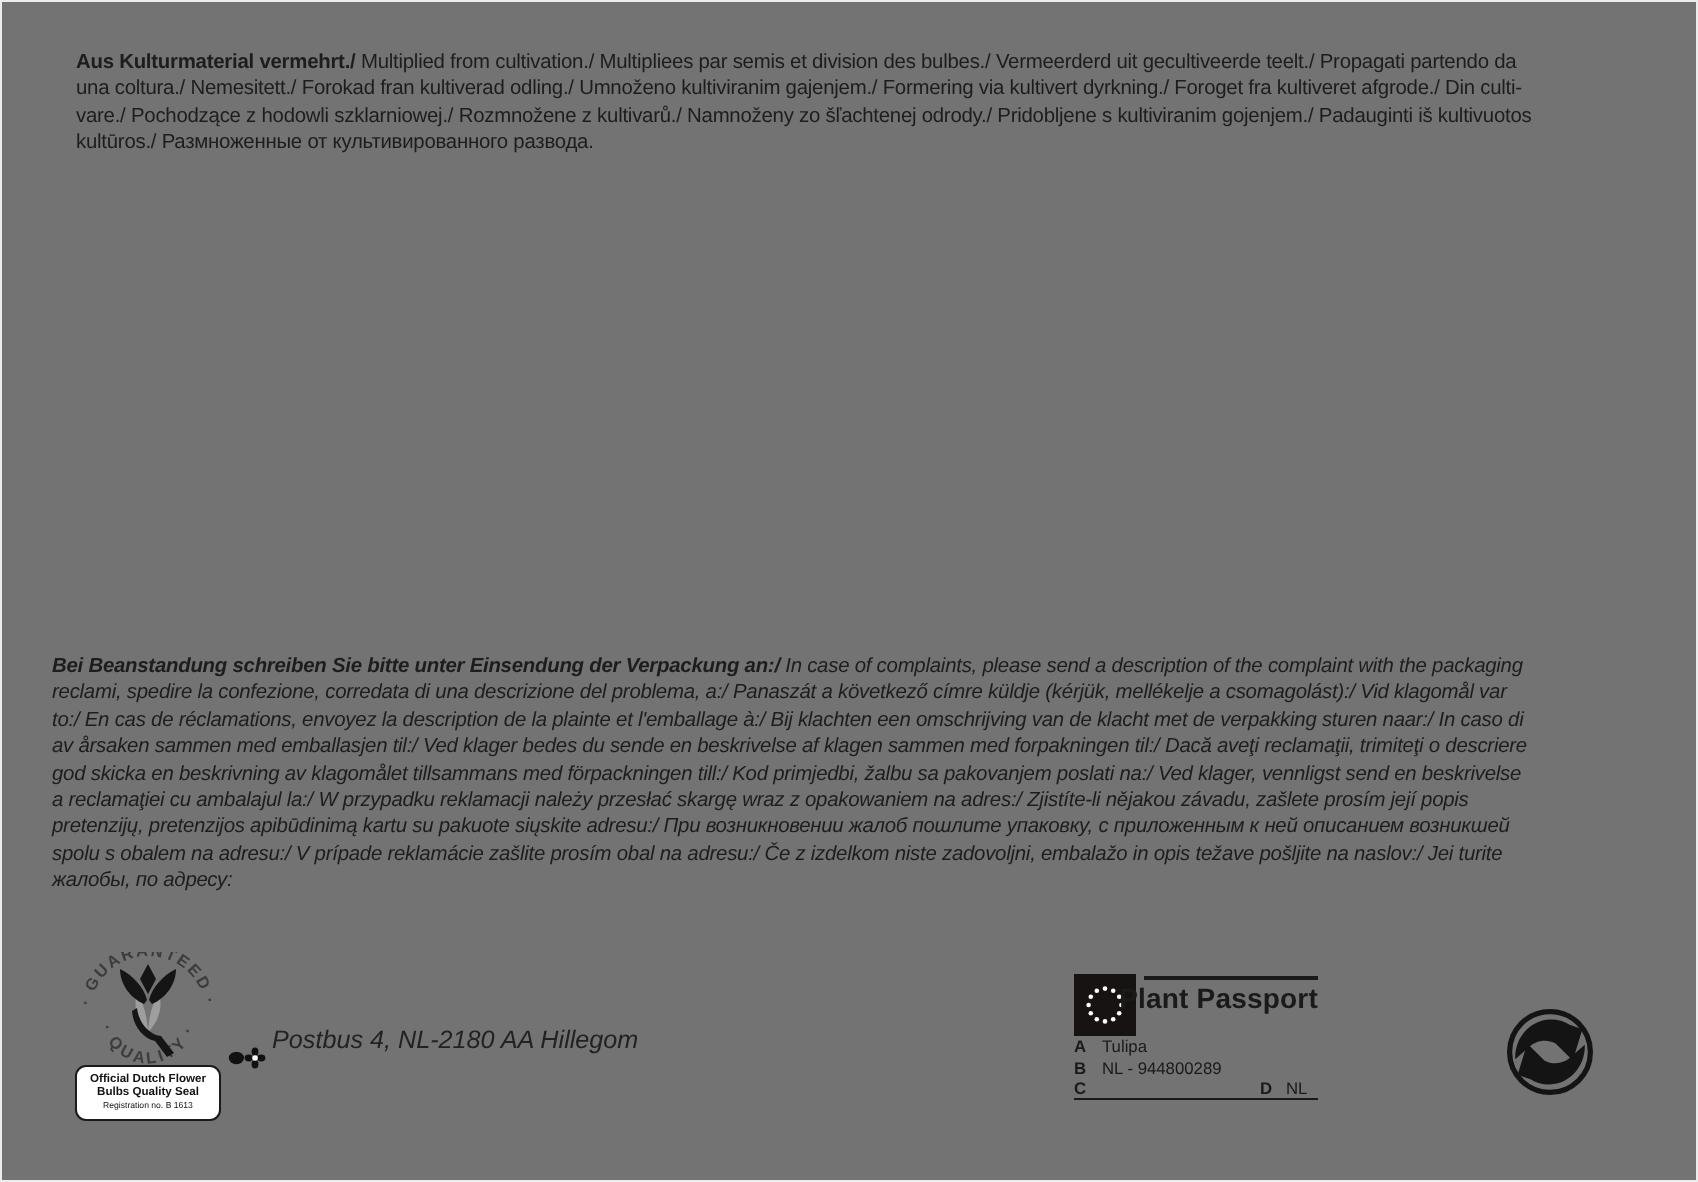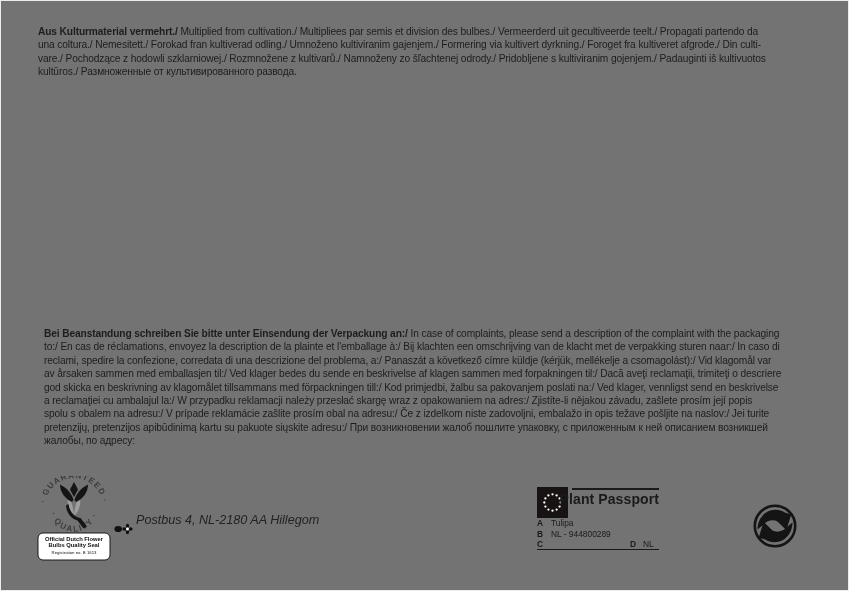--- a/index.html
+++ b/index.html
@@ -5,21 +5,21 @@
   html,body{margin:0;padding:0;}
   body{
     width:849px;height:591px;position:relative;background:#ffffff;
     font-family:"Liberation Sans",sans-serif;color:#1d1d1d;overflow:hidden;
   }
   .page{position:absolute;inset:0;background:#737373;box-shadow:inset 0 0 0 1px #ececec;}
   .para{position:absolute;font-size:10.2px;line-height:13.4px;letter-spacing:-0.12px;color:#1d1d1d;}
   .para .tline{white-space:nowrap;}
   .para b{font-weight:bold;}
   #para-top{left:38px;top:25px;width:795px;}
-  #para-complaints{left:44px;top:327px;width:795px;}
+  #para-complaints{left:26px;top:327px;width:795px;font-style:italic;}
 
   
   .seal{position:absolute;left:32px;top:476px;width:84px;height:86px;}
 
   
   .address{position:absolute;left:114px;top:512px;}
   .address .addr-icon{position:absolute;left:0;top:11px;}
   .addr-text{position:absolute;left:22px;top:0;font-style:italic;font-size:12.6px;line-height:16.4px;color:#222;white-space:nowrap;}
 
   
@@ -44,27 +44,27 @@
 
   <div class="para" id="para-top">
       <div class="tline"><b>Aus Kulturmaterial vermehrt./</b> Multiplied from cultivation./ Multipliees par semis et division des bulbes./ Vermeerderd uit gecultiveerde teelt./ Propagati partendo da</div>
       <div class="tline">una coltura./ Nemesitett./ Forokad fran kultiverad odling./ Umnoženo kultiviranim gajenjem./ Formering via kultivert dyrkning./ Foroget fra kultiveret afgrode./ Din culti-</div>
       <div class="tline">vare./ Pochodzące z hodowli szklarniowej./ Rozmnožene z kultivarů./ Namnoženy zo šľachtenej odrody./ Pridobljene s kultiviranim gojenjem./ Padauginti iš kultivuotos</div>
       <div class="tline">kultūros./ Размноженные от культивированного развода.</div>
     </div>
 
   <div class="para" id="para-complaints">
       <div class="tline"><b>Bei Beanstandung schreiben Sie bitte unter Einsendung der Verpackung an:/</b> In case of complaints, please send a description of the complaint with the packaging</div>
+      <div class="tline">reclami, spedire la confezione, corredata di una descrizione del problema, a:/ Panaszát a következő címre küldje (kérjük, mellékelje a csomagolást):/ Vid klagomål var</div>
       <div class="tline">to:/ En cas de réclamations, envoyez la description de la plainte et l'emballage à:/ Bij klachten een omschrijving van de klacht met de verpakking sturen naar:/ In caso di</div>
-      <div class="tline">reclami, spedire la confezione, corredata di una descrizione del problema, a:/ Panaszát a következő címre küldje (kérjük, mellékelje a csomagolást):/ Vid klagomål var</div>
       <div class="tline">av årsaken sammen med emballasjen til:/ Ved klager bedes du sende en beskrivelse af klagen sammen med forpakningen til:/ Dacă aveţi reclamaţii, trimiteţi o descriere</div>
       <div class="tline">god skicka en beskrivning av klagomålet tillsammans med förpackningen till:/ Kod primjedbi, žalbu sa pakovanjem poslati na:/ Ved klager, vennligst send en beskrivelse</div>
       <div class="tline">a reclamaţiei cu ambalajul la:/ W przypadku reklamacji należy przesłać skargę wraz z opakowaniem na adres:/ Zjistíte-li nějakou závadu, zašlete prosím její popis</div>
+      <div class="tline">pretenzijų, pretenzijos apibūdinimą kartu su pakuote siųskite adresu:/ При возникновении жалоб пошлите упаковку, с приложенным к ней описанием возникшей</div>
       <div class="tline">spolu s obalem na adresu:/ V prípade reklamácie zašlite prosím obal na adresu:/ Če z izdelkom niste zadovoljni, embalažo in opis težave pošljite na naslov:/ Jei turite</div>
-      <div class="tline">pretenzijų, pretenzijos apibūdinimą kartu su pakuote siųskite adresu:/ При возникновении жалоб пошлите упаковку, с приложенным к ней описанием возникшей</div>
       <div class="tline">жалобы, по адресу:</div>
     </div>
 
   <svg class="seal" viewBox="0 0 84 86" xmlns="http://www.w3.org/2000/svg">
     <defs>
       <path id="arcTop" d="M 13 31 A 29 29 0 0 1 71 31" fill="none"></path>
       <path id="arcBottom" d="M 18.5 36.5 A 24 24 0 0 0 65.5 36.5" fill="none"></path>
     </defs>
     <text font-size="8.2" font-weight="bold" fill="#3c3c3c" letter-spacing="1.1" font-family="Liberation Sans, sans-serif">
       <textPath href="#arcTop" startOffset="50%" text-anchor="middle">· GUARANTEED ·</textPath>

